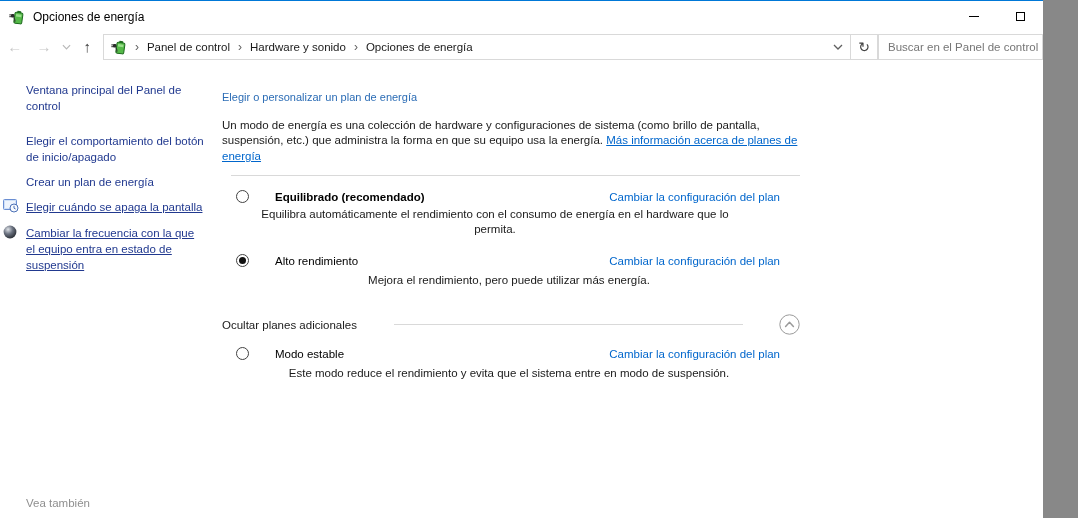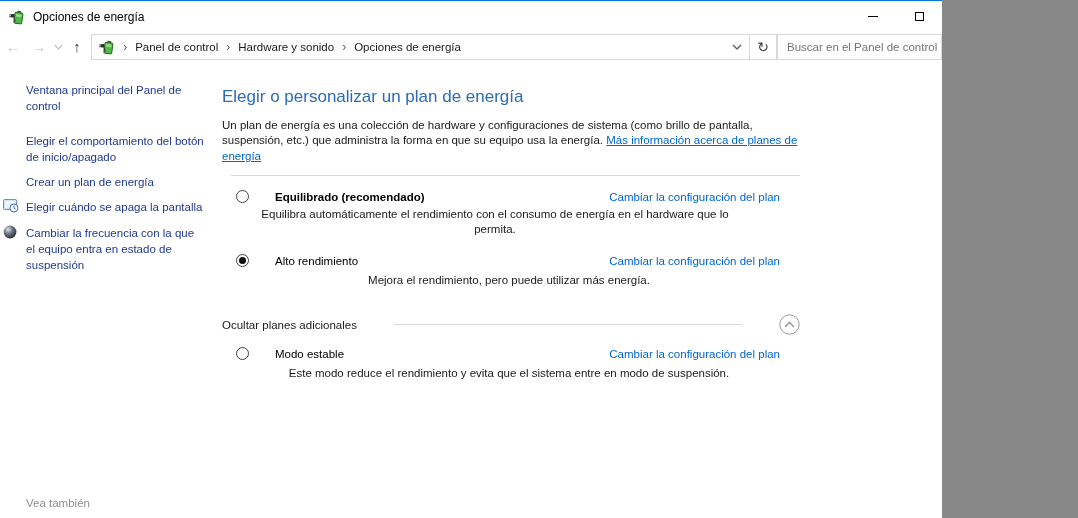--- a/index.html
+++ b/index.html
@@ -1,18 +1,18 @@
 <!DOCTYPE html>
 <html><head>
 <meta charset="utf-8">
 <style>
   * { margin:0; padding:0; box-sizing:border-box; }
   body { font-family:"Liberation Sans", sans-serif; background:#888; }
   .window {
-    position:relative; width:942px; height:518px; background:#fff;
+    position:relative; width:1043px; height:518px; background:#fff;
     border-top:1px solid #0078d7; overflow:hidden; font-size:11.5px; color:#1a1a1a;
   }
   
   .titlebar { height:31px; display:flex; align-items:center; padding-left:9px; background:#fff; }
   .app-icon { width:16px; height:16px; display:inline-flex; }
   .titlebar .title { margin-left:8px; font-size:12px; color:#000; }
   .win-controls { margin-left:auto; display:flex; height:31px; }
   .win-btn { width:46px; height:31px; display:flex; align-items:center; justify-content:center; cursor:default; }
   .min-glyph { display:inline-block; width:10px; border-top:1px solid #000; }
   .max-glyph { display:inline-block; width:9px; height:9px; border:1px solid #000; }
@@ -35,26 +35,26 @@
   .addr-refresh-btn { width:26px; height:100%; display:flex; align-items:center; justify-content:center;
                       font-size:14px; color:#414141; }
   .searchbox { flex:1; height:26px; margin-left:0; border:1px solid #d9d9d9; display:flex; }
   .searchbox input { flex:1; border:none; outline:none; padding-left:9px; font-size:11.5px;
                      font-family:"Liberation Sans", sans-serif; color:#1a1a1a; }
   .searchbox input::placeholder { color:#767676; opacity:1; }
   
   .sidebar { position:absolute; left:0; top:62px; width:205px; padding:19px 0 0 26px; }
   .side-item { color:#21398f; line-height:16px; margin-bottom:9px; cursor:pointer; position:relative; }
   .side-item.first { margin-bottom:19px; }
-  .side-item.has-icon { margin-bottom:10px; }
+  .side-item.has-icon { margin-bottom:10px;text-decoration:underline; }
   .side-icon { position:absolute; left:-23px; top:0; width:16px; height:14px; display:inline-flex; }
   .see-also { position:absolute; left:26px; top:496px; color:#8f8f8f; }
   
   .main { position:absolute; left:222px; top:62px; width:578px; }
-  .main h1 { font-size:17px; font-weight:400; color:#2b6cb5; margin:23px 0 10px; line-height:22px; }
+  .main h1 { font-size:11px; font-weight:400; color:#2b6cb5; margin:23px 0 10px; line-height:22px; }
   .intro { line-height:15.4px; color:#1a1a1a; }
   .intro a { color:#0066cc; text-decoration:underline; cursor:pointer; }
   .section-header { display:flex; align-items:center; margin-top:11px; color:#1a1a1a; }
   .section-header.second { margin-top:26px;gap:28px; }
   .rule { flex:1; height:1px; background:#d9d9d9; margin-left:9px; }
   .collapse-btn { margin-left:8px; width:21px; height:21px; display:flex; background:none; border:none;
                   padding:0; cursor:pointer; }
   .plan { margin-top:14px; }
   .plan.p1 { margin-top:17px; }
   .plan.p2 { margin-top:12px; }
@@ -173,21 +173,21 @@
           <circle cx="7" cy="7" r="6.4" fill="url(#mg)"></circle>
         </svg>
       </span>
       <span>Cambiar la frecuencia con la que el equipo entra en estado de suspensión</span>
     </div>
   </div>
   <div class="see-also">Vea también</div>
 
   <div class="main">
     <h1>Elegir o personalizar un plan de energía</h1>
-    <p class="intro"><span>Un plan de energía es una colección de hardware y configuraciones de sistema (como brillo de pantalla, suspensión, etc.) que administra la forma en que su equipo usa la energía. </span><a>Más información acerca de planes de energía</a></p>
+    <p class="intro"><span>Un modo de energía es una colección de hardware y configuraciones de sistema (como brillo de pantalla, suspensión, etc.) que administra la forma en que su equipo usa la energía. </span><a>Más información acerca de planes de energía</a></p>
 
     <div class="section-header">
       <div class="rule"></div>
     </div>
 
     <div class="plan p0">
       <div class="plan-header">
         <span class="radio"></span>
         <span class="plan-name bold">Equilibrado (recomendado)</span>
         <a class="plan-link">Cambiar la configuración del plan</a>

